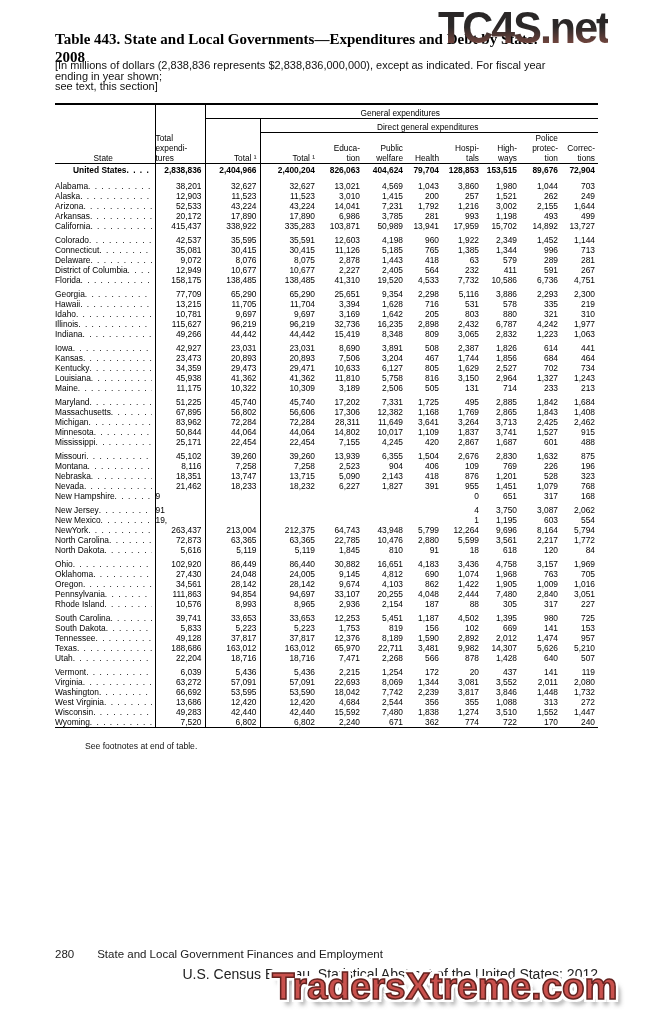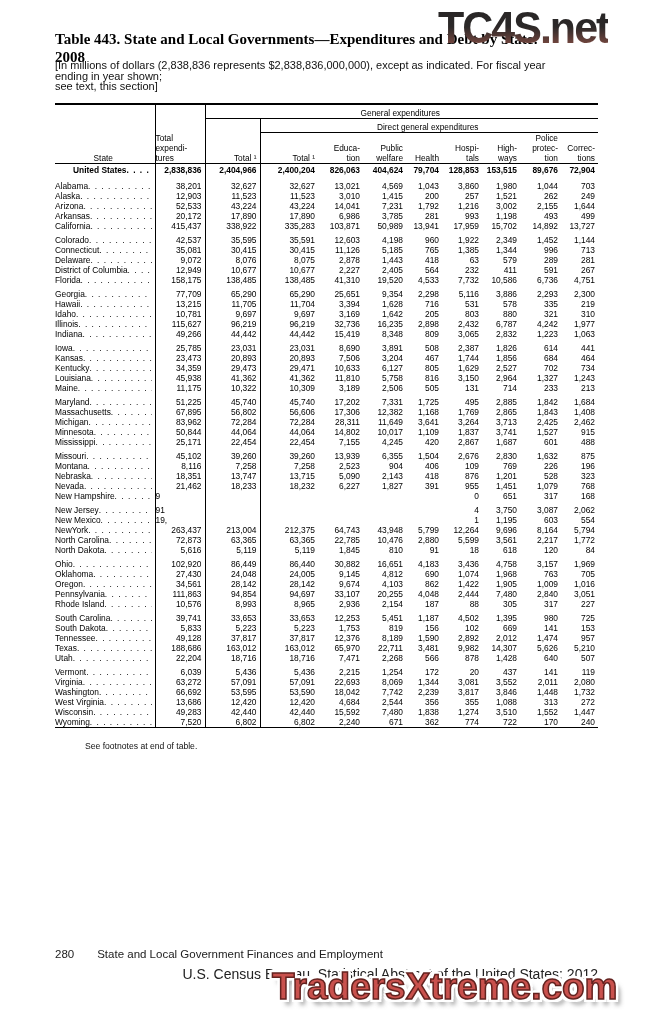--- a/index.html
+++ b/index.html
@@ -458,21 +458,21 @@
           <td></td>
           <td></td>
         </tr>
         <tr>
           <td class="st">
             <span class="stflex">
               <span class="nm">Iowa</span>
               <span class="dots"></span>
             </span>
           </td>
-          <td class="num c0">25,785</td>
+          <td class="num c0">42,927</td>
           <td class="num c1">23,031</td>
           <td class="num c2">23,031</td>
           <td class="num c3">8,690</td>
           <td class="num c4">3,891</td>
           <td class="num c5">508</td>
           <td class="num c6">2,387</td>
           <td class="num c7">1,826</td>
           <td class="num c8">614</td>
           <td class="num c9">441</td>
         </tr>

